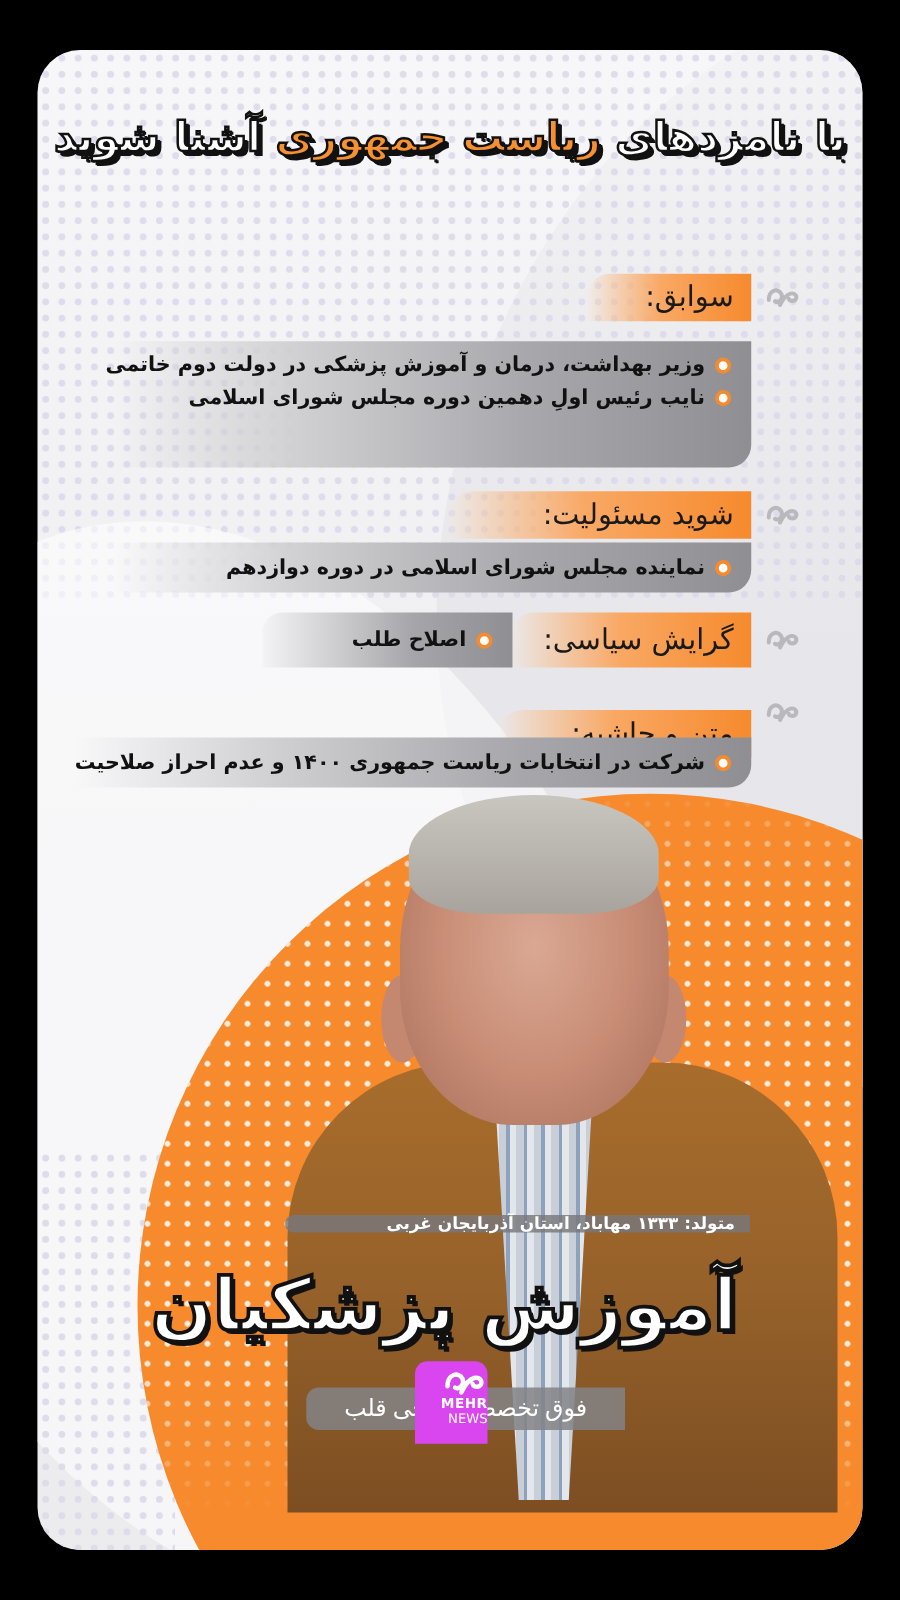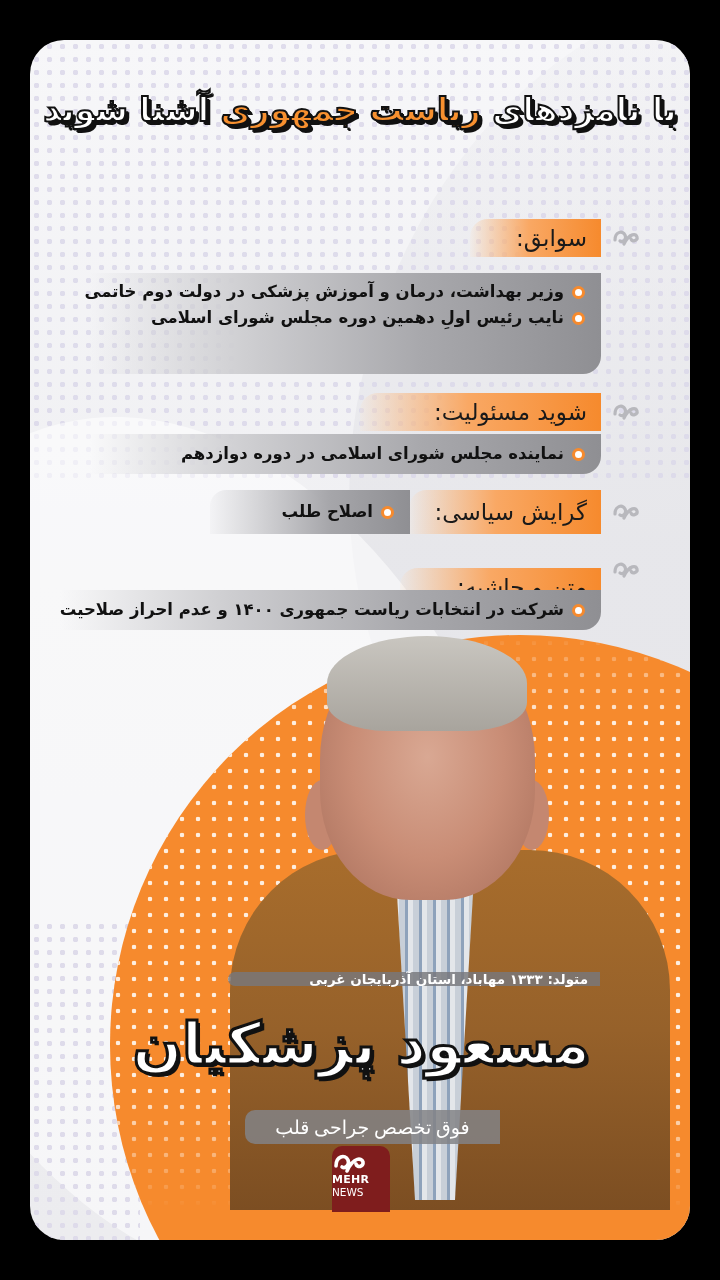--- a/index.html
+++ b/index.html
@@ -131,23 +131,23 @@
     -webkit-text-stroke: 3px #111;
     text-shadow: 3px 3px 0 #111;
   }
   .spec-pill {
     position: absolute; left: 245px; top: 1110px; width: 255px; height: 34px;
     background: rgba(130,130,134,0.85); border-radius: 10px 0 0 10px;
     color: #fff; font-size: 19px;
     display: flex; align-items: center; justify-content: center; font-family: Liberation Serif, serif;
   }
   .mehr-logo {
-    position: absolute; left: 332px; top: 1146px; width: 58px; height: 66px;
-    background: #7f1d1d; border-radius: 10px 10px 0 0;
-    display: flex; flex-direction: column; align-items: flex-end; justify-content: flex-start;
+    position: absolute; left: 332px; top: 1089px; width: 58px; height: 66px;
+    background: #d946ef; border-radius: 10px 10px 0 0;
+    display: flex; flex-direction: column; align-items: flex-start; justify-content: flex-start;
     padding-top: 4px;
   }
   .mehr-logo svg { width: 36px; height: 24px; }
   .mehr-text { font-family: "DejaVu Sans", sans-serif; color: #fff; line-height: 12px; direction: ltr; }
   .mehr-text.t1 { font-weight: bold; font-size: 11px; letter-spacing: .3px; }
   .mehr-text.t2 { font-size: 10.5px; }
 </style>
 </head>
 <body>
 
@@ -233,21 +233,21 @@
 <div class="photo">
   <div class="jacket"></div>
   <div class="shirt"></div>
   <div class="ear" style="left:40px;"></div>
   <div class="ear" style="left:250px;"></div>
   <div class="head"></div>
   <div class="hair"></div>
 </div>
 
 <div class="born-pill">متولد: ۱۳۳۳ مهاباد، استان آذربایجان غربی</div>
-<div class="name">مسعود پزشکیان</div>
+<div class="name">آموزش پزشکیان</div>
 <div class="spec-pill">فوق تخصص جراحی قلب</div>
 
 <div class="mehr-logo">
   <svg viewBox="0 0 36 24">
       <path d="M4 16 C4 6 13 4 16 10 C18 15 13 19 10 17 M15 21 C22 6 30 8 31 12 C32 17 25 18 24 14" fill="none" stroke="#fff" stroke-width="3.6" stroke-linecap="round"></path>
     </svg>
   <span class="mehr-text t1">MEHR</span>
   <span class="mehr-text t2">NEWS</span>
 </div>
 

